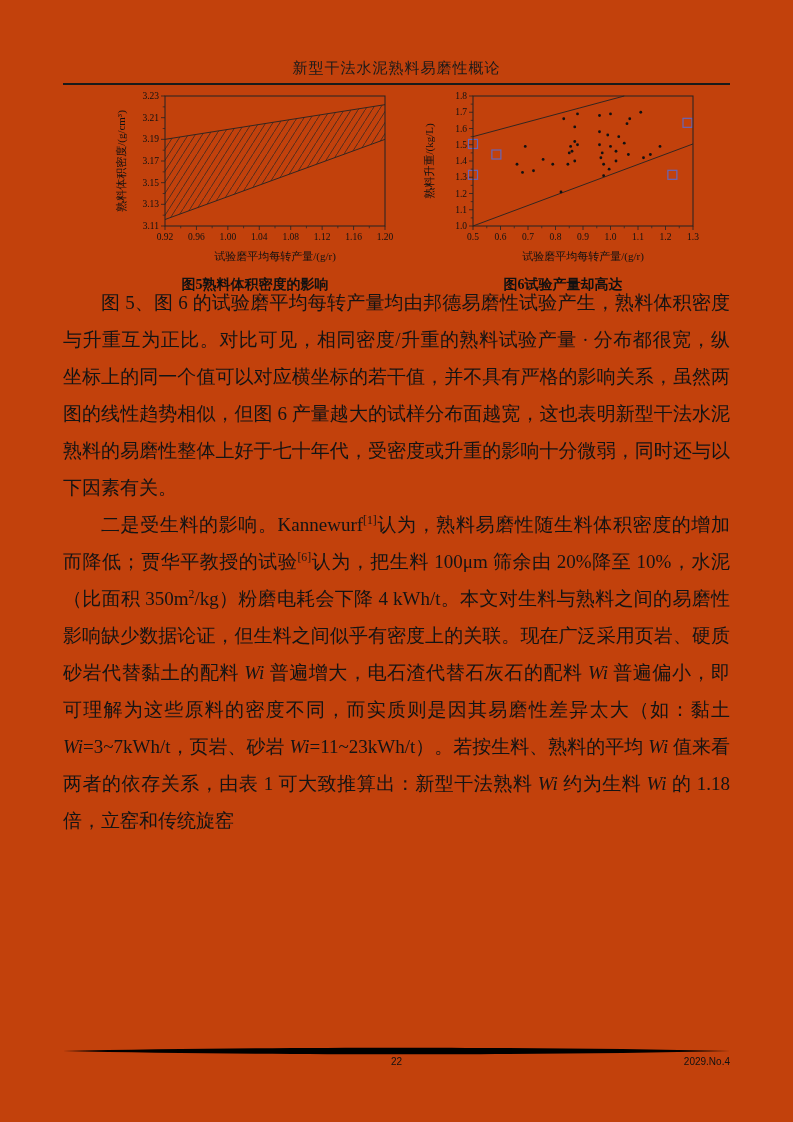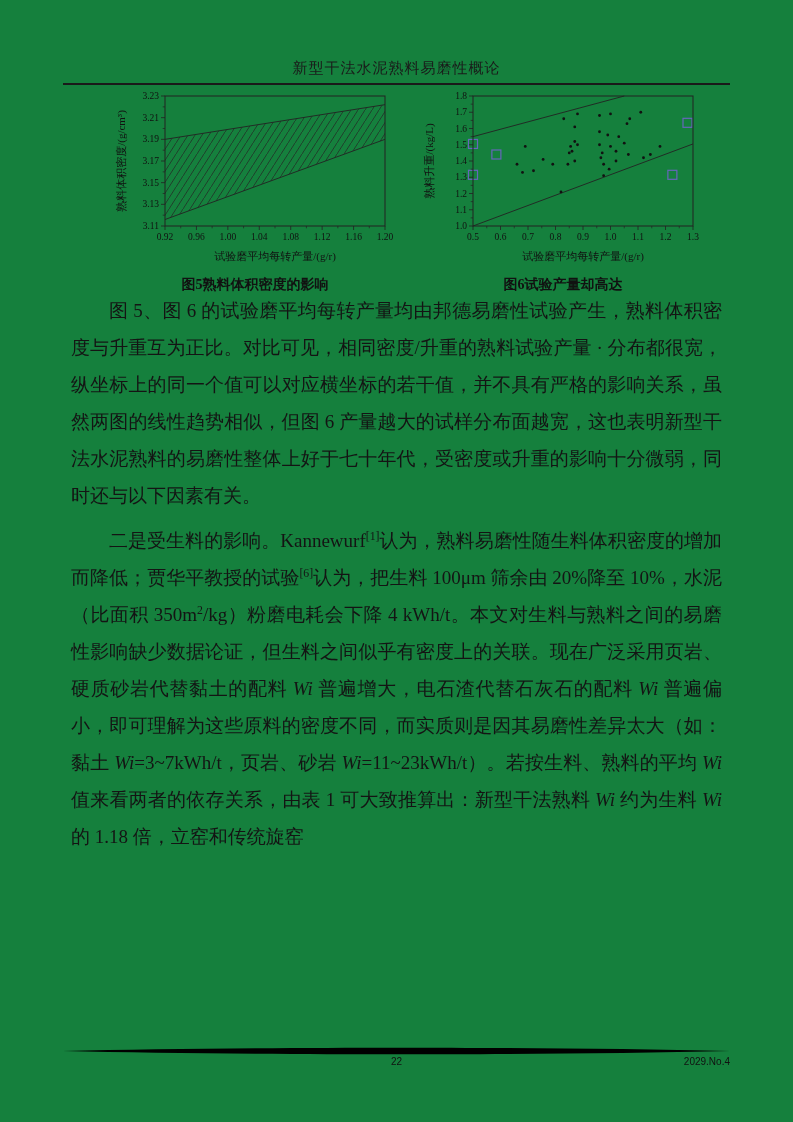--- a/index.html
+++ b/index.html
@@ -1,29 +1,29 @@
 <!DOCTYPE html>
 <html><head>
 <meta charset="utf-8">
 <style>
   html,body{margin:0;padding:0;background:#ffffff;}
-  .page{position:relative;width:793px;height:1122px;background:#15803d;margin:0 auto;overflow:hidden;
+  .page{position:relative;width:793px;height:1122px;background:#c2410c;margin:0 auto;overflow:hidden;
         font-family:"Liberation Serif","DejaVu Serif",serif;color:#111;}
   .header-title{position:absolute;top:59px;left:0;right:0;text-align:center;
         font-size:15px;letter-spacing:1px;color:#1a1a1a;}
   .header-rule{position:absolute;top:83px;left:63px;width:667px;border-top:2px solid #1a1a1a;}
   .figures-row{position:absolute;top:88px;left:63px;width:667px;display:flex;
         justify-content:space-between;padding-left:50px;padding-right:25px;box-sizing:border-box;}
   figure{margin:0;padding:0;}
   figcaption{text-align:center;font-size:14px;font-weight:bold;margin-top:4px;color:#111;}
   figcaption .cap-title{}
   svg text{font-family:"Liberation Serif","DejaVu Serif",serif;fill:#111;}
   .body-text{position:absolute;top:284px;left:63px;width:667px;font-size:19px;line-height:37px;
         text-align:justify;color:#141414;}
-  .body-text p{margin:8px;text-indent:2em;}
+  .body-text p{margin:0;text-indent:2em;}
   .body-text sup{font-size:0.62em;line-height:0;}
   .ital{font-style:italic;}
   .footer-rule{position:absolute;top:1046px;left:63px;}
   .footer-row{position:absolute;top:1056px;left:63px;width:667px;height:20px;
         font-family:Liberation Sans, sans-serif;font-size:10px;color:#111;}
   .page-number{position:absolute;left:0;right:0;text-align:center;}
   .issue{position:absolute;right:0;top:0;}
 </style>
 </head>
 <body>

